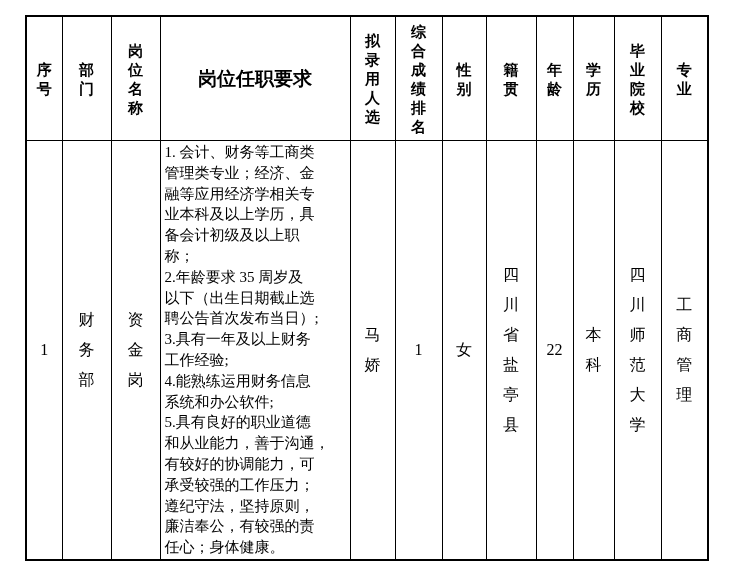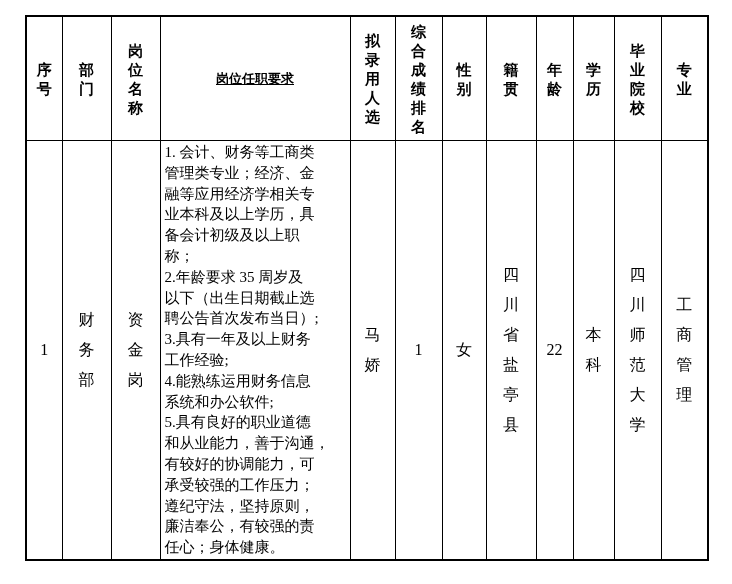--- a/index.html
+++ b/index.html
@@ -39,22 +39,21 @@
   }
   .header-cell .vtext {
     font-family: "Liberation Sans", sans-serif;
     font-weight: bold;
     font-size: 15px;
     line-height: 19px;
   }
   .header-cell.horizontal {
     font-family: "Liberation Sans", sans-serif;
     font-weight: bold;
-    font-size: 13px;
-    text-decoration: underline;
+    font-size: 19px;
   }
   .body-cell .vtext {
     font-size: 16px;
     line-height: 30px;
   }
   .num-cell {
     font-size: 16px;
     font-family: "Liberation Serif", serif;
   }
   .req-cell {

